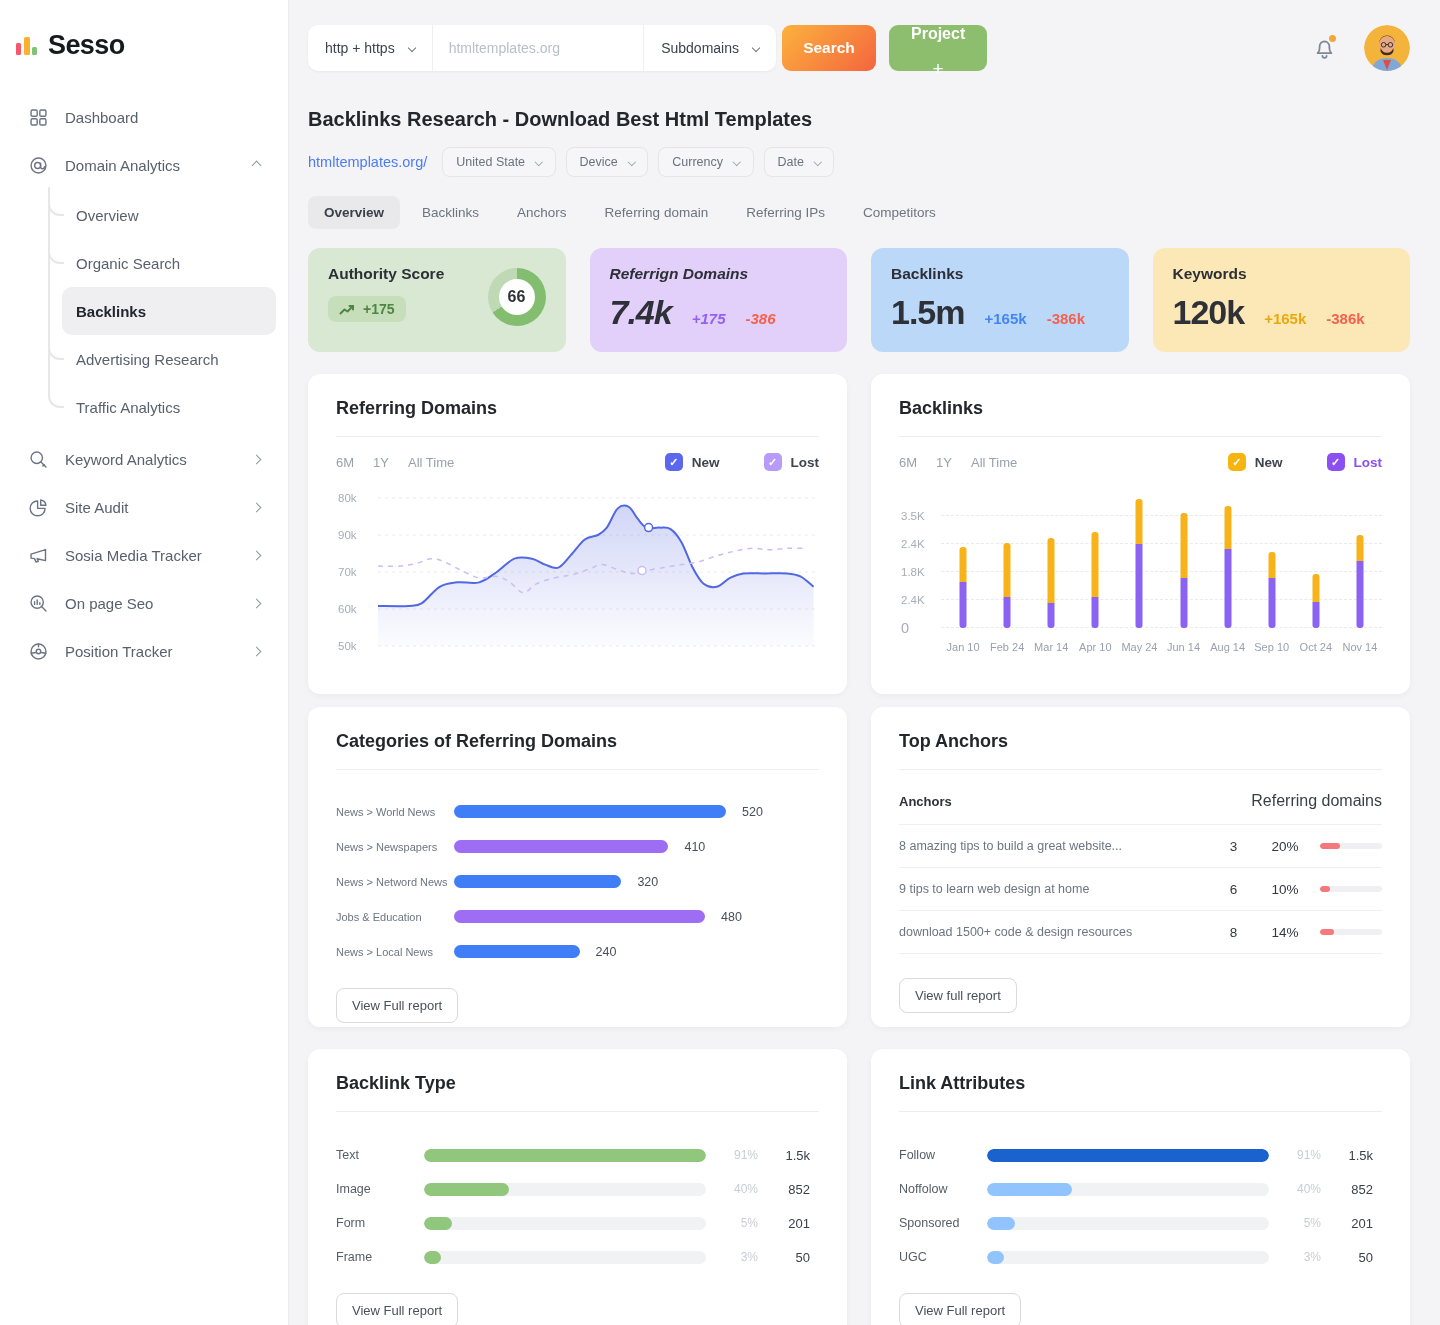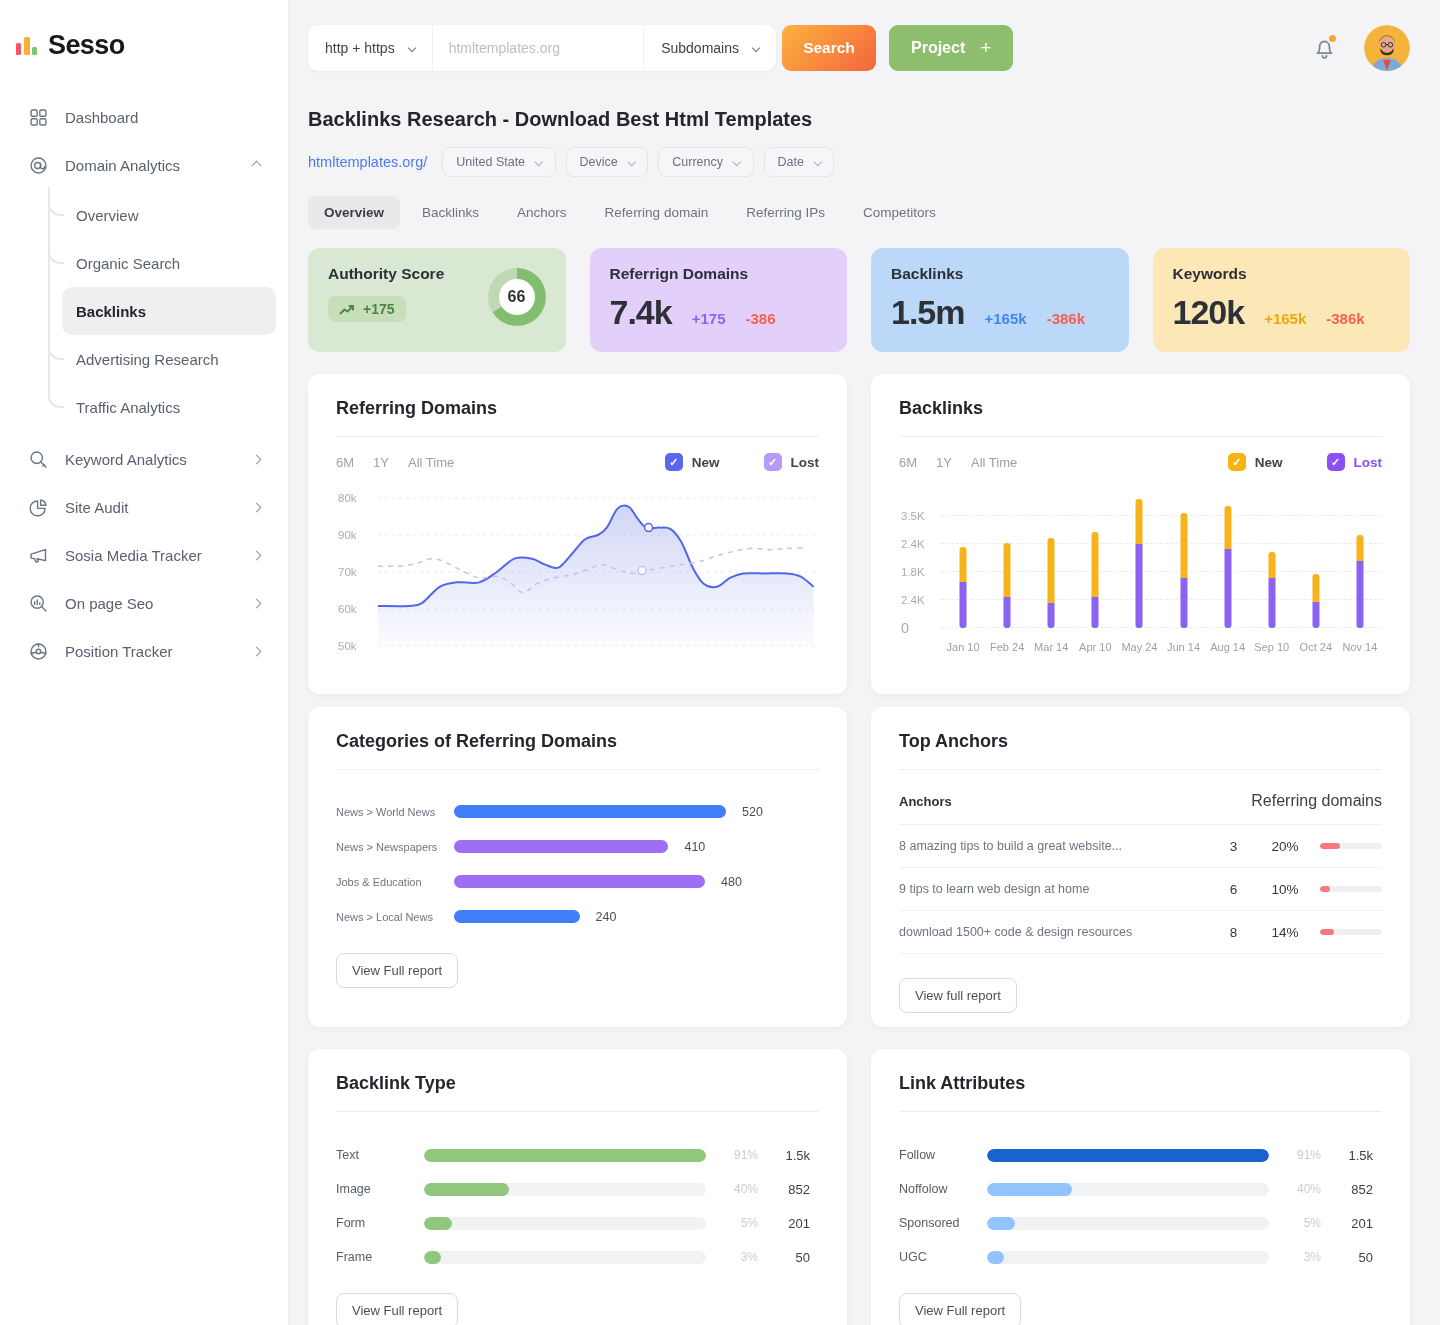--- a/index.html
+++ b/index.html
@@ -35,21 +35,21 @@
 
   .topbar { height:96px; display:flex; align-items:center; }
   .search-group { display:flex; align-items:stretch; background:#fff; border-radius:10px; height:46px; width:468px; box-shadow:0 1px 3px rgba(22,25,40,.05); }
   .sg-proto, .sg-sub { display:flex; align-items:center; gap:12px; padding:0 17px; font-size:14px; color:#3d434e; cursor:pointer; }
   .sg-proto { border-right:1px solid #f0f0f2; }
   .sg-sub   { border-left:1px solid #f0f0f2; }
   .sg-proto .chev, .sg-sub .chev { width:6px; height:6px; margin-left:2px; border-color:#6e7682; }
   .sg-input { flex:1; border:none; outline:none; padding:0 16px; font-size:14px; color:#4a4f58; font-family:inherit; background:transparent; min-width:0; }
   .sg-input::placeholder { color:#b9bfc7; }
   .btn-search { margin-left:6px; width:94px; height:46px; border:none; border-radius:9px; background:linear-gradient(135deg,#fcb23e,#f4653e); color:#fff; font-weight:700; font-size:15.5px; font-family:inherit; cursor:pointer; }
-  .btn-project { margin-left:13px; height:46px; padding:0 22px; border:none; border-radius:9px; background:#8cbe6d; color:#fff; font-weight:700; font-size:16px; font-family:inherit; display:flex; align-items:center; gap:15px; cursor:pointer; }
+  .btn-project { margin-left:13px; height:46px; padding:0 22px; border:none; border-radius:9px; background:#8cbe6d; color:#fff; font-weight:700; font-size:16px; font-family:inherit; display:flex; align-items:center; gap:15px; cursor:pointer;flex-direction:column; }
   .btn-project .plus { font-size:19px; font-weight:400; }
   .top-right { margin-left:auto; display:flex; align-items:center; gap:27px; }
   .bell { position:relative; cursor:pointer; display:flex; }
   .bell svg { width:25px; height:25px; stroke:#7e8795; fill:none; stroke-width:1.7; stroke-linecap:round; stroke-linejoin:round; }
   .bell-dot { position:absolute; top:-3px; right:-1px; width:11px; height:11px; border-radius:50%; background:#f2a63b; border:2px solid #f4f4f6; }
   .avatar { width:46px; height:46px; border-radius:50%; overflow:hidden; cursor:pointer; flex-shrink:0; }
 
   .page-title { font-size:20px; font-weight:800; color:#23262b; margin-top:12px; }
   .crumb-row { display:flex; align-items:center; gap:10px; margin-top:16px; }
   .domain-link { color:#4b7cf3; font-size:14.5px; text-decoration:none; margin-right:5px; cursor:pointer; }
@@ -57,21 +57,21 @@
   .chip .chev { width:5.5px; height:5.5px; margin:0; border-color:#9aa0ab; }
 
   .tabs { display:flex; gap:6px; align-items:center; margin-top:19px; }
   .tab { padding:9px 16px; font-size:13.5px; color:#6d7480; border-radius:8px; cursor:pointer; }
   .tab.active { background:#e9e9ec; color:#3a404b; font-weight:700; }
 
   
   .metrics { display:flex; gap:24px; margin-top:19px; }
   .metric { flex:1; border-radius:12px; padding:17px 20px; height:104px; }
   .m-green  { background:#d8e8d3; display:flex; justify-content:space-between; }
-  .m-purple { background:#e2d0fb; }
+  .m-purple { background:#e2d0fb;font-style:italic; }
   .m-blue   { background:#bcd8f9; }
   .m-yellow { background:#fbe8b6; }
   .m-title { font-size:15.5px; font-weight:700; color:#2c3036; }
   .m-badge { margin-top:13px; display:inline-flex; align-items:center; gap:8px; background:#c6dfba; color:#4e8544; font-weight:700; font-size:14px; padding:5px 11px; border-radius:8px; }
   .m-badge svg { width:16px; height:13px; stroke:#4e8544; fill:none; stroke-width:2; stroke-linecap:round; stroke-linejoin:round; }
   .donut { width:58px; height:58px; border-radius:50%; background:conic-gradient(#83bd70 0 66%, #bed9b3 66% 100%); display:flex; align-items:center; justify-content:center; margin-top:3px; }
   .donut-hole { width:36px; height:36px; border-radius:50%; background:#fdfefd; display:flex; align-items:center; justify-content:center; font-size:16px; font-weight:800; color:#2e3238; }
   .m-valrow { display:flex; align-items:baseline; gap:20px; margin-top:10px; }
   .m-value { font-size:34px; font-weight:800; letter-spacing:-1px; color:#2e3238; }
   .m-up, .m-down { font-size:15px; font-weight:700; }
@@ -488,20 +488,25 @@
             <span class="cat-label">News &gt; World News</span>
             <span class="cat-bar" style="width: 272px; background: rgb(63, 126, 246);"></span>
             <span class="cat-val">520</span>
           </div>
         <div class="cat-row">
             <span class="cat-label">News &gt; Newspapers</span>
             <span class="cat-bar" style="width: 214.462px; background: rgb(157, 109, 243);"></span>
             <span class="cat-val">410</span>
           </div>
         <div class="cat-row">
+            <span class="cat-label">News &gt; Netword News</span>
+            <span class="cat-bar" style="width: 167.385px; background: rgb(63, 126, 246);"></span>
+            <span class="cat-val">320</span>
+          </div>
+        <div class="cat-row">
             <span class="cat-label">Jobs &amp; Education</span>
             <span class="cat-bar" style="width: 251.077px; background: rgb(157, 109, 243);"></span>
             <span class="cat-val">480</span>
           </div>
         <div class="cat-row">
             <span class="cat-label">News &gt; Local News</span>
             <span class="cat-bar" style="width: 125.538px; background: rgb(63, 126, 246);"></span>
             <span class="cat-val">240</span>
           </div>
       </div>

